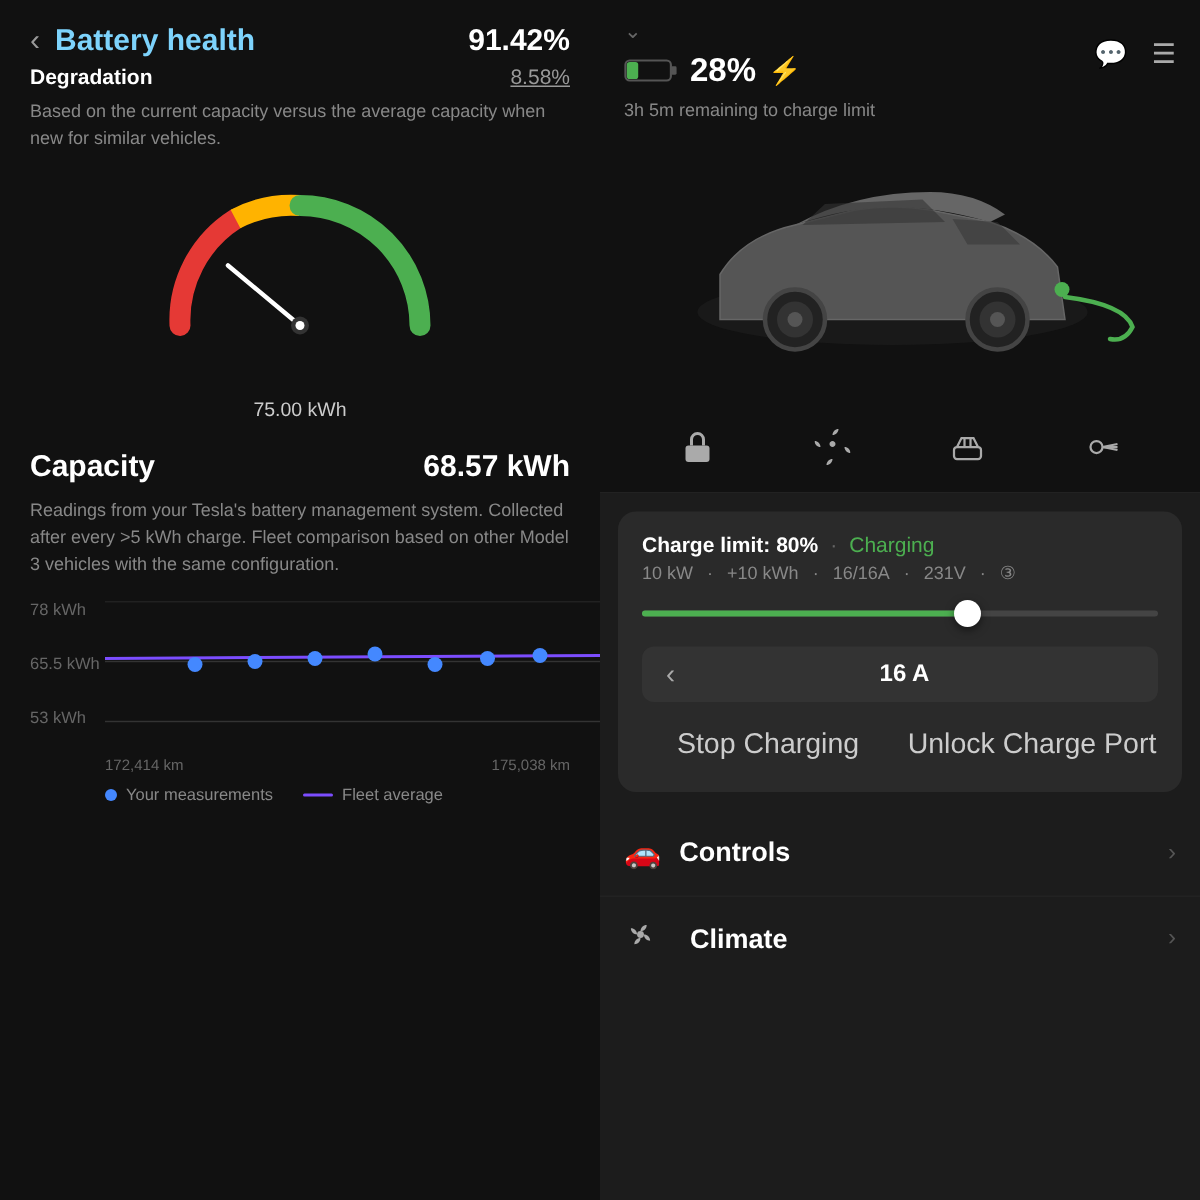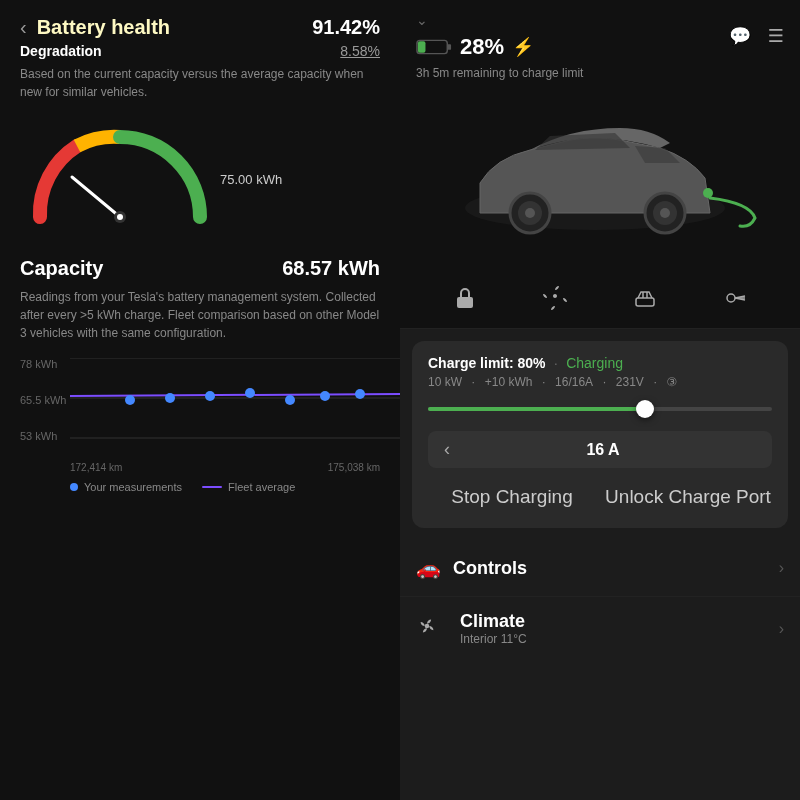--- a/index.html
+++ b/index.html
@@ -25,21 +25,21 @@
     .back-btn {
       font-size: 20px;
       color: #999;
       cursor: pointer;
       margin-right: 10px;
     }
 
     .battery-health-title {
       font-size: 20px;
       font-weight: 700;
-      color: #fef9c3;
+      color: #7dd3fc;
     }
     .battery-health-value {
       font-size: 20px;
       font-weight: 700;
       color: #fff;
       margin-left: auto;
     }
     .battery-health-row {
       display: flex;
       align-items: center;
@@ -60,22 +60,24 @@
       font-size: 12px;
       color: #888;
       margin-top: 6px;
       margin-bottom: 16px;
       line-height: 1.5;
     }
 
     
     .gauge-container {
       display: flex;
+      flex-direction: column;
       align-items: center;
       margin-bottom: 20px;
+      gap: 24px;
     }
     .gauge-svg {
       width: 200px;
       height: 120px;
     }
     .gauge-label {
       font-size: 13px;
       color: #ccc;
       margin-top: 4px;
     }
@@ -608,18 +610,17 @@
       <svg width="22" height="22" viewBox="0 0 24 24" fill="#aaa">
         <circle cx="12" cy="12" r="2.5"></circle>
         <path d="M12 9.5c0-2.5 2-4.5 4.5-4.5C16.5 7.5 14.5 9.5 12 9.5z"></path>
         <path d="M14.5 12c2.5 0 4.5 2 4.5 4.5C16.5 16.5 14.5 14.5 14.5 12z"></path>
         <path d="M12 14.5c0 2.5-2 4.5-4.5 4.5C7.5 16.5 9.5 14.5 12 14.5z"></path>
         <path d="M9.5 12c-2.5 0-4.5-2-4.5-4.5C7.5 7.5 9.5 9.5 9.5 12z"></path>
       </svg>
     </span>
     <div style="flex:1;margin-left:10px;">
       <div class="section-title">Climate</div>
-      <div class="climate-sub">Interior 11°C</div>
     </div>
     <span class="section-chevron">›</span>
   </div>
 
 </div>
 
 </body></html>

